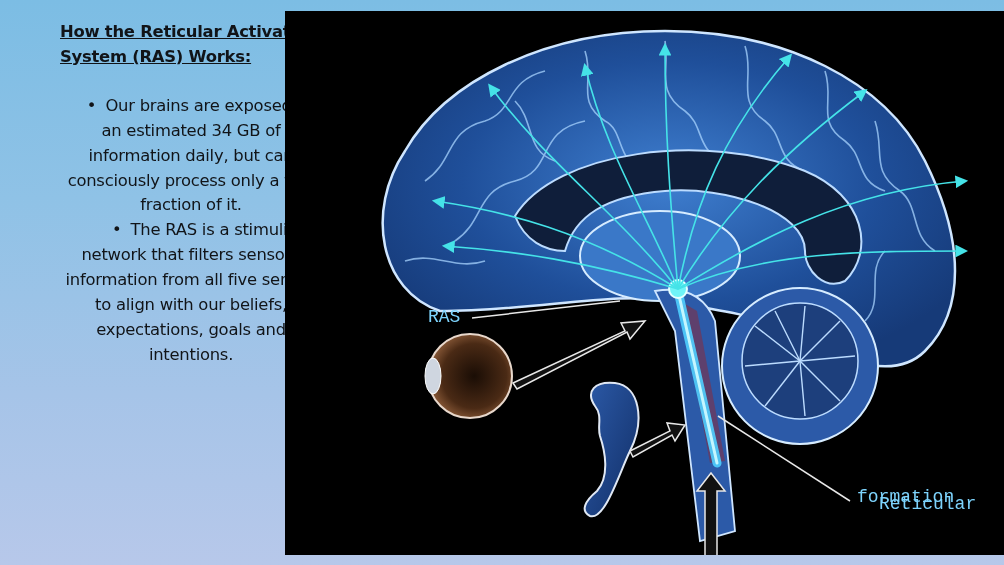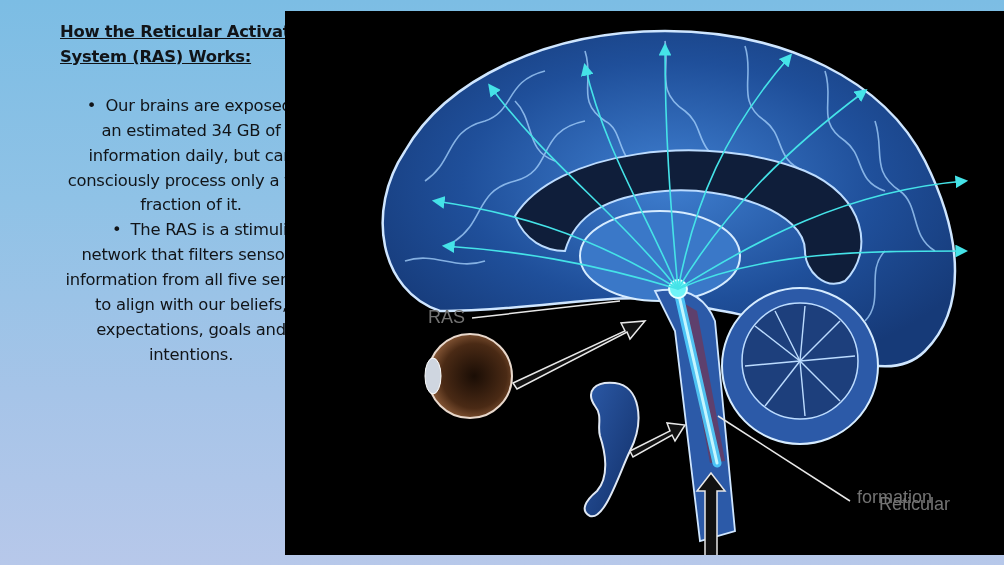--- a/index.html
+++ b/index.html
@@ -22,21 +22,21 @@
       font-size: 16.4px; line-height: 24.9px;
     }
     .bullet { margin: 0; text-align: center; }
     .bullet-dot { display: inline-block; width: 36px; padding-left: 8px; box-sizing: border-box; }
     .figure {
       position: absolute; left: 285px; top: 11px; width: 719px; height: 544px;
       background: #000; overflow: hidden;
     }
     .figure svg { position: absolute; left: 0; top: 0; }
     .label {
-      position: absolute; color: #737373; font-family: Liberation Sans, sans-serif;
+      position: absolute; color: #7dd3fc; font-family: Liberation Mono, monospace;
       font-size: 18px; line-height: 21px;
     }
   </style>
 </head>
 <body>
 
 <div class="slide">
 
   <div class="text-panel">
     <p class="title">How the Reticular Activating System (RAS) Works:</p>

